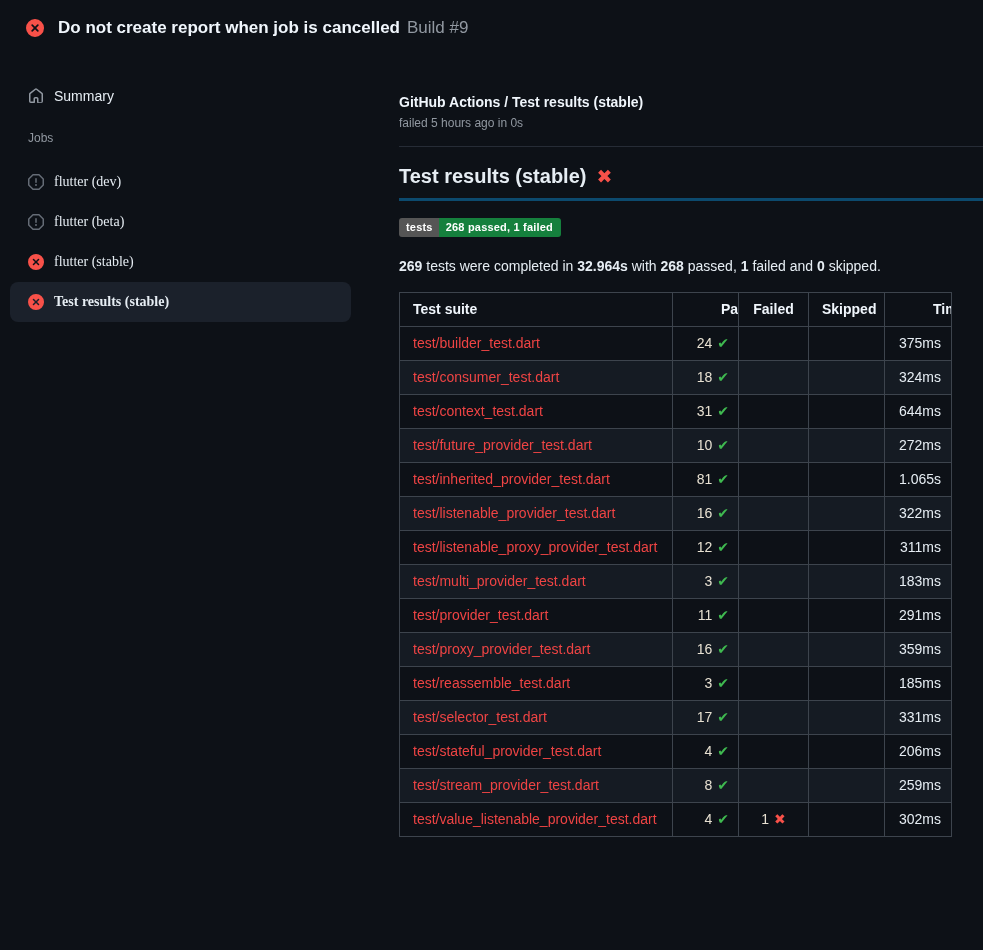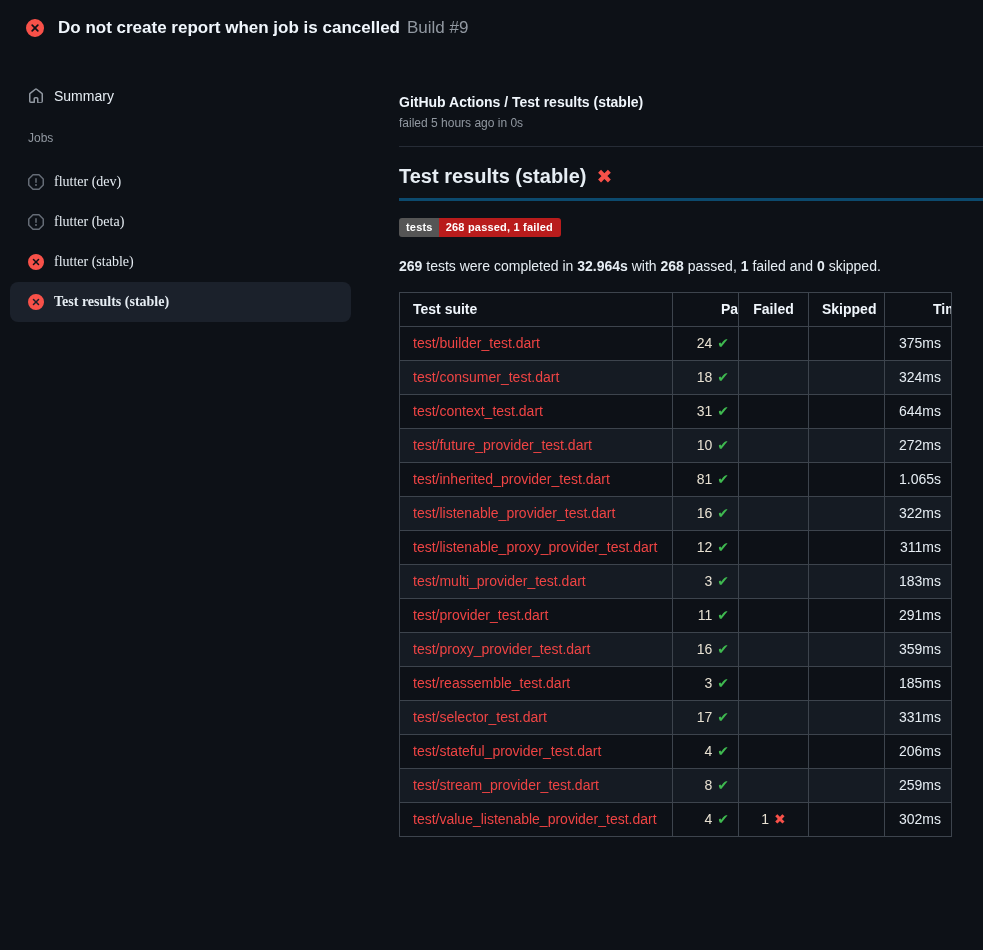--- a/index.html
+++ b/index.html
@@ -49,21 +49,21 @@
   .h-cross {
     color:#f85149; font-weight:700; font-size:19px; margin-left:10px;
     font-family:"DejaVu Sans",sans-serif;
   }
 
   .badge {
     display:inline-flex; margin-top:17px; font-size:11px; line-height:11px;
     border-radius:3px; overflow:hidden; color:#ffffff; letter-spacing:0.2px;font-weight:bold;
   }
   .badge .lbl { background:#555555; padding:4px 6px 4px 7px; }
-  .badge .val { background:#b91c1c; padding:4px 8px 4px 7px; }
+  .badge .val { background:#15803d; padding:4px 8px 4px 7px; }
 
   h2.report-title {
     margin:33px 0 0; font-size:20px; line-height:26px; font-weight:700;
     padding-bottom:8px; border-bottom:1px solid #2b323b;
   }
   h2.report-title a { color:#4493f8; text-decoration:none; }
 
   .summary-line { margin-top:19px; line-height:20px; color:#e6edf3; }
   .summary-line b { font-weight:700; }
 

